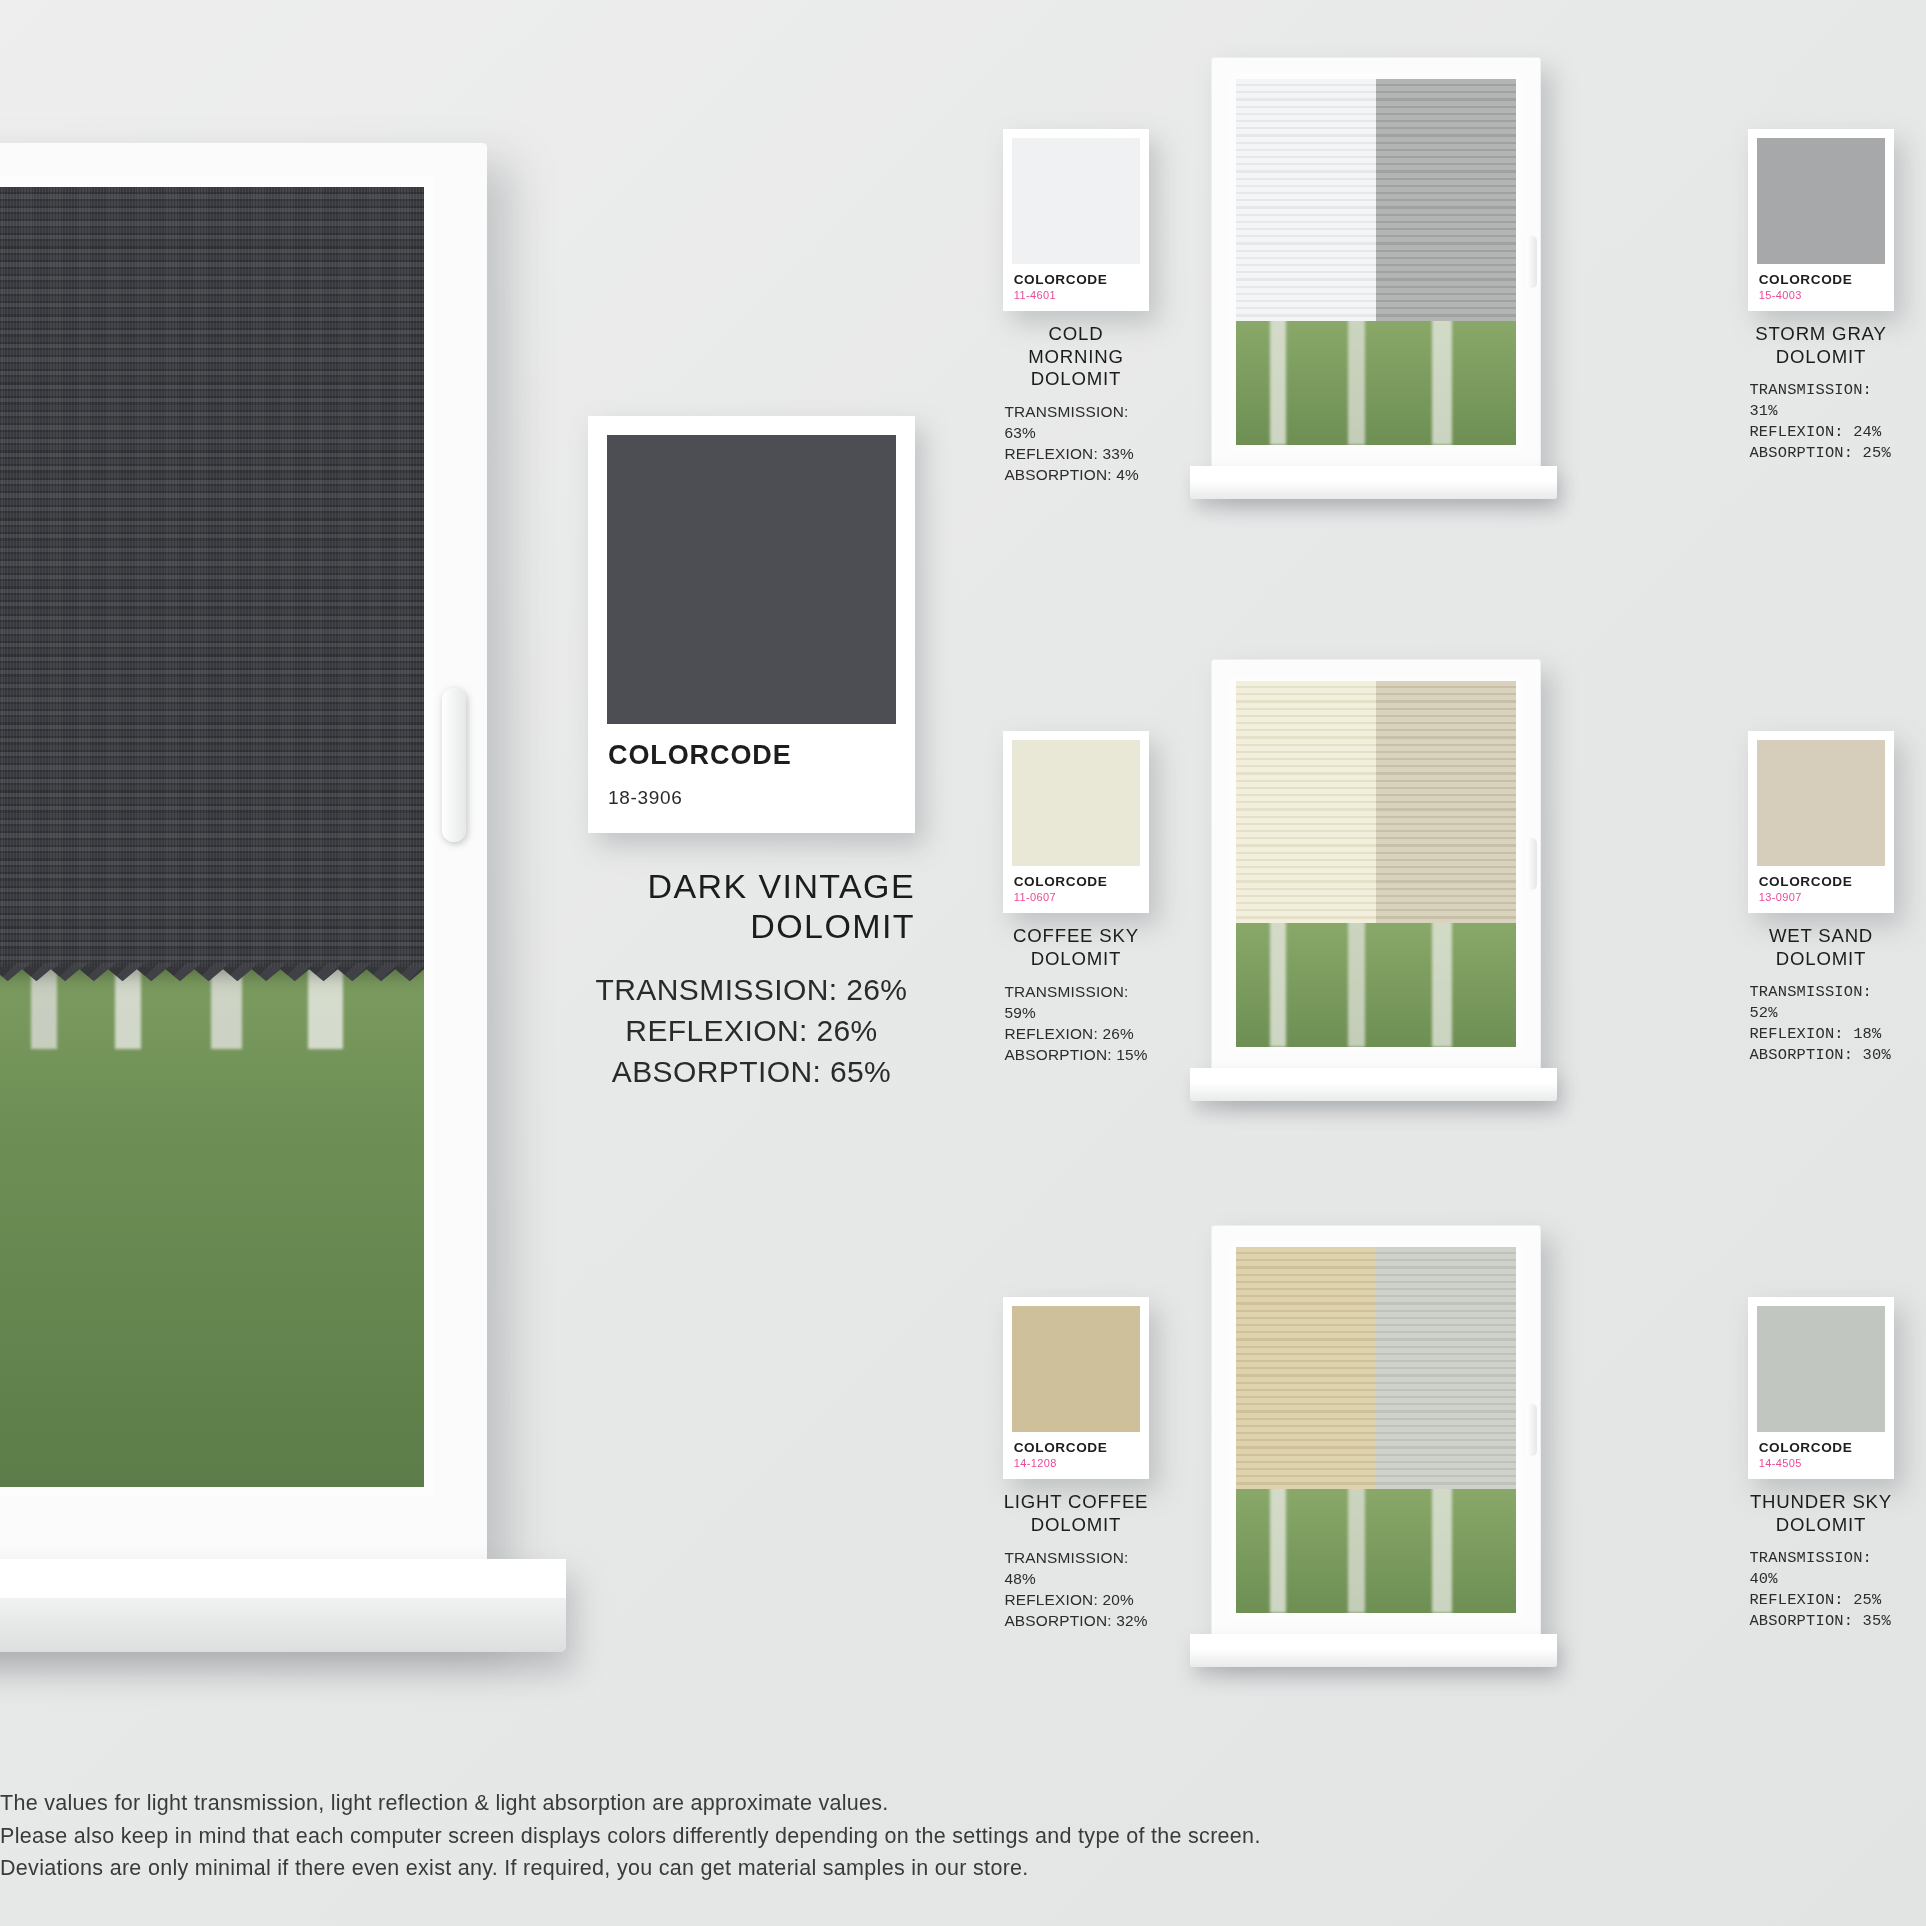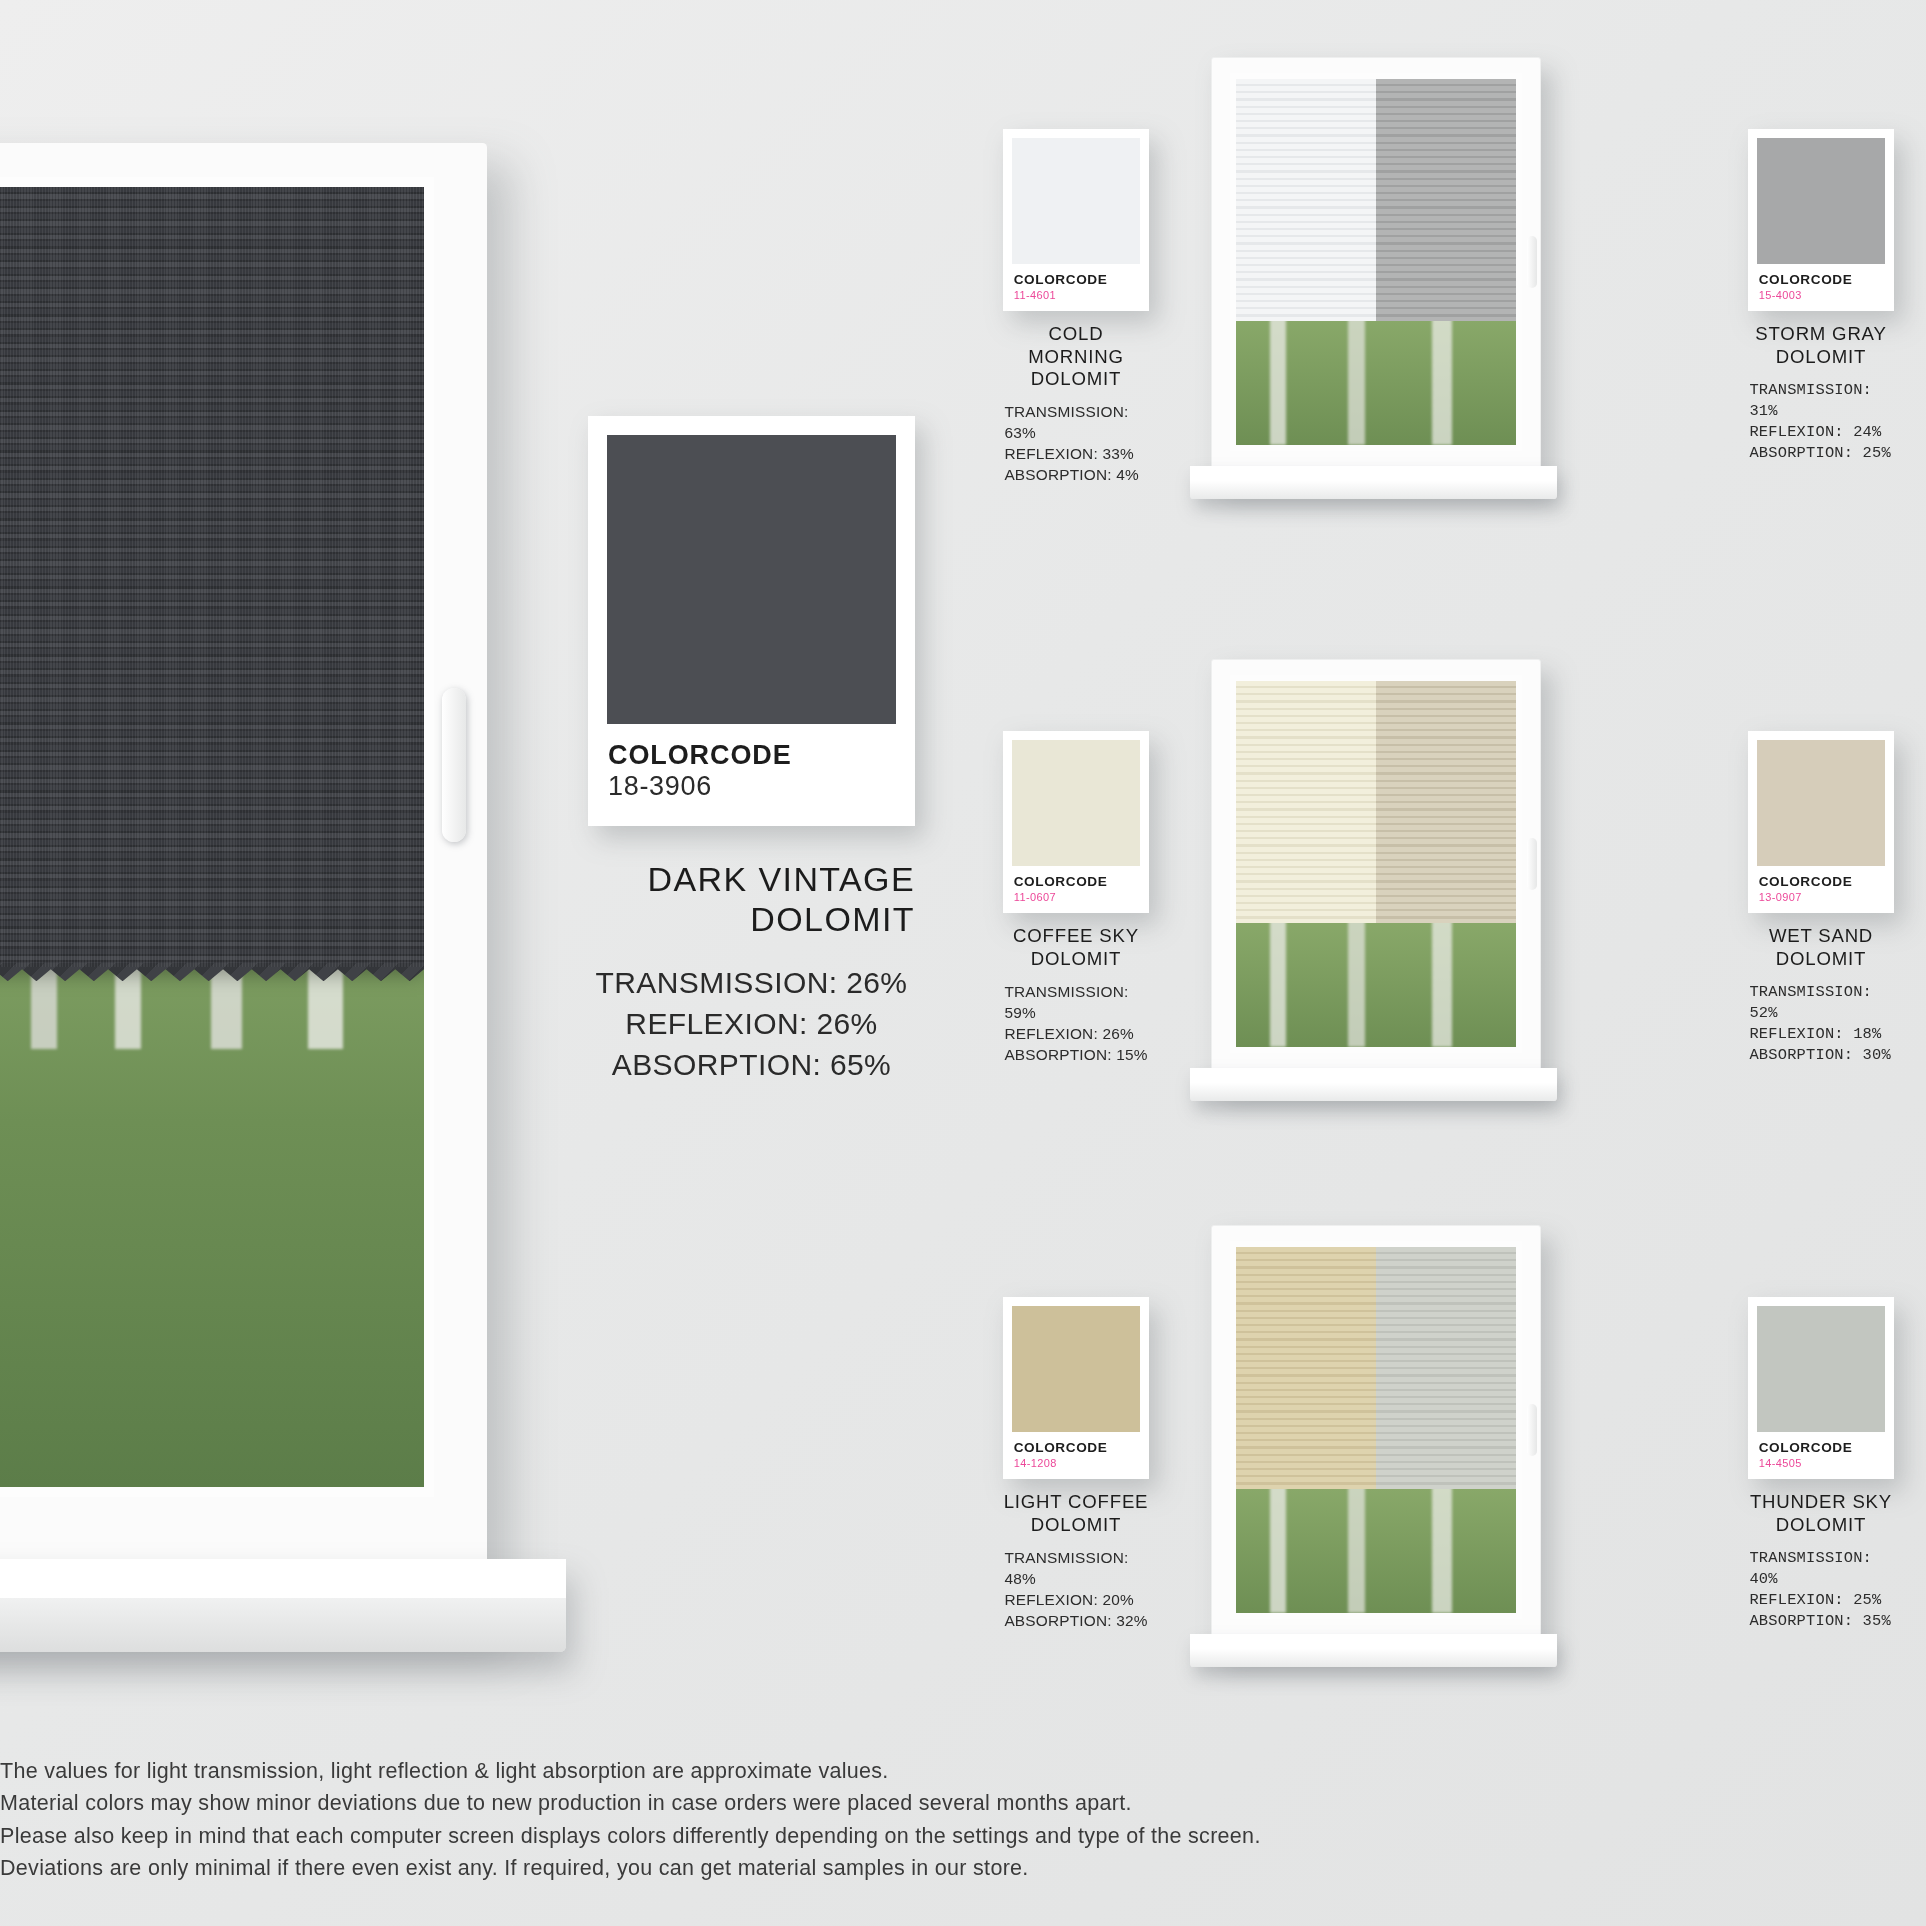--- a/index.html
+++ b/index.html
@@ -172,24 +172,24 @@
   .hero-card .chip-label {
     padding: 16px 1.4px 13px 1.4px;
   }
   .hero-card .cc-title {
     font-size: 27px;
     font-weight: 700;
     letter-spacing: 0.9px;
     color: #1d1d1d;
   }
   .hero-card .cc-code {
-    font-size: 27px;
+    font-size: 19px;
     letter-spacing: 0.7px;
     color: #2b2b2b;
-    margin-top: 0;
+    margin-top: 16px;
     font-weight: 300;
   }
   .hero-name {
     margin-top: 33px;
     text-align: right;
     font-size: 34px;
     line-height: 1.18;
     letter-spacing: 1.4px;
     color: #1c1c1c;
     font-weight: 400;
@@ -550,19 +550,18 @@
       <div class="mini-specs">
         <div>TRANSMISSION: 40%</div>
         <div>REFLEXION: 25%</div>
         <div>ABSORPTION: 35%</div>
       </div>
     </div>
   </div>
 
   <div class="footer">
     <div>The values for light transmission, light reflection &amp; light absorption are approximate values.</div>
-    <div>Material colors may show minor deviations due to new production in case orders were placed several months apart.</div>
     <div>Please also keep in mind that each computer screen displays colors differently depending on the settings and type of the screen.</div>
     <div>Deviations are only minimal if there even exist any. If required, you can get material samples in our store.</div>
   </div>
 
 </div>
 
 
 </body></html>

